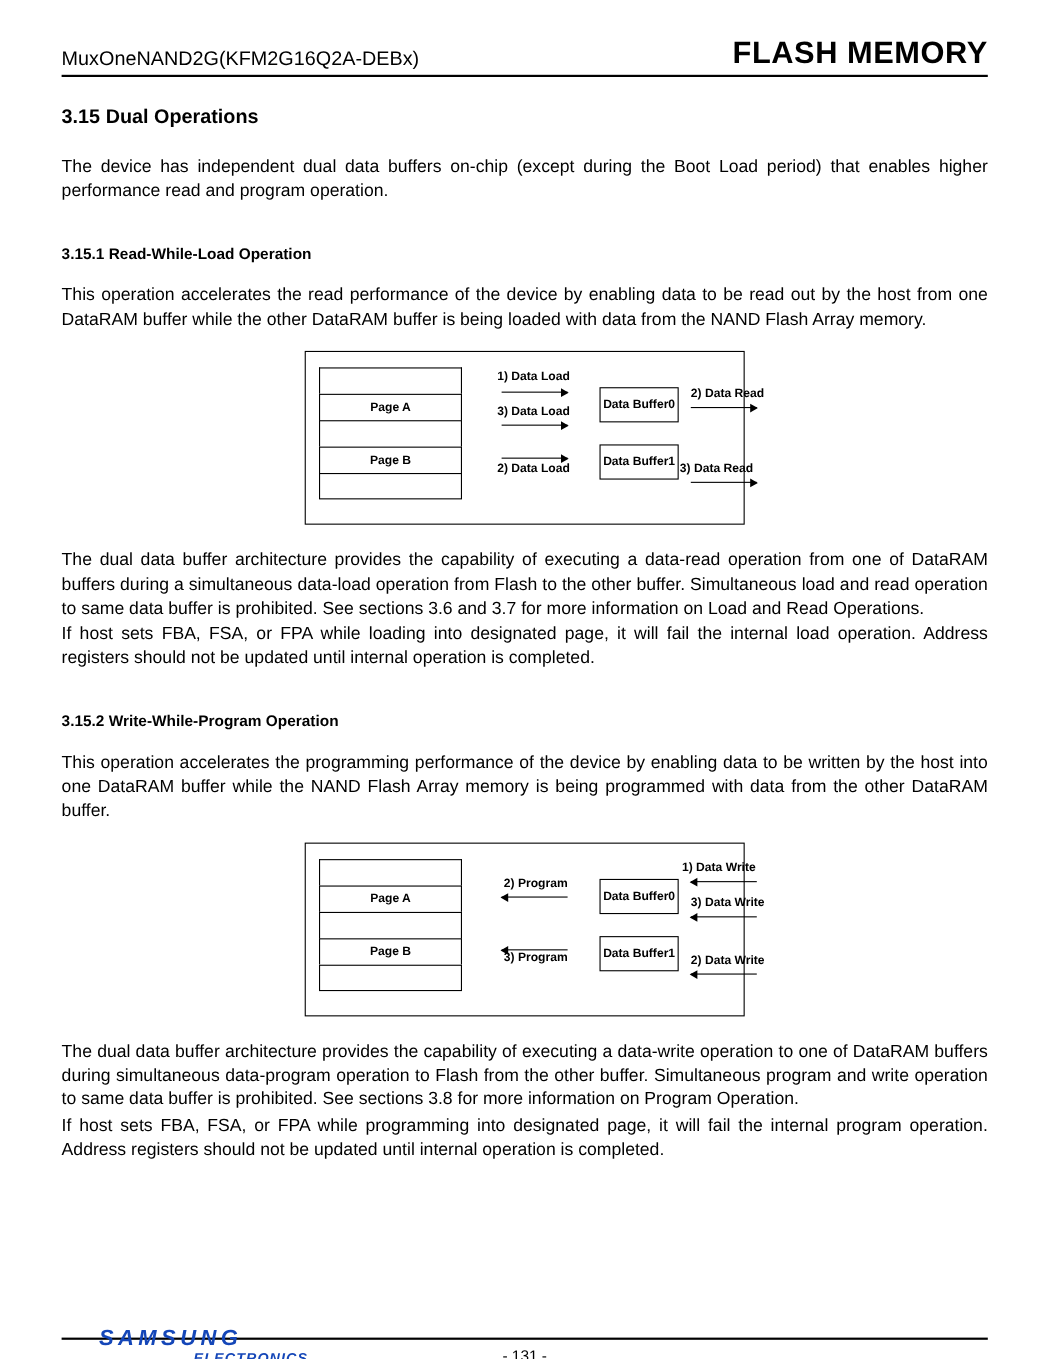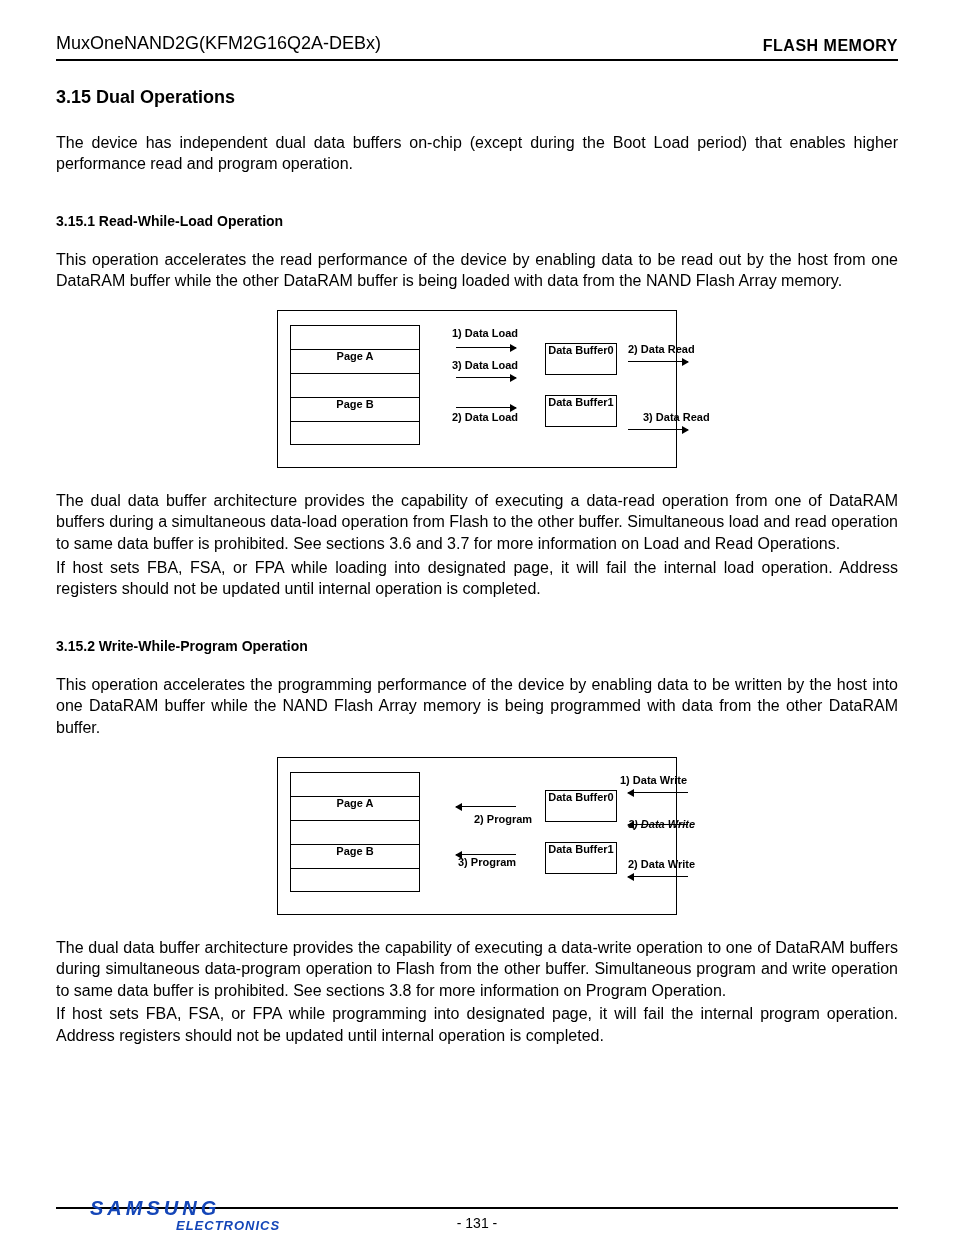--- a/index.html
+++ b/index.html
@@ -1,26 +1,26 @@
 <!DOCTYPE html>
 <html><head>
 <meta charset="utf-8">
 <style>
   * { box-sizing: border-box; margin: 0; padding: 0; }
   html, body { width: 954px; background: #fff; font-family: Arial, Helvetica, sans-serif; color: #000; }
   .page { width: 954px; padding: 32px 56px 20px 56px; position: relative; min-height: 1235px; }
   .hdr { border-bottom: 2.5px solid #000; padding-bottom: 4px; margin-bottom: 26px; display: flex; justify-content: space-between; align-items: flex-end; }
   .hdr-left { font-size: 18px; font-weight: normal; line-height: 1.25; }
-  .hdr-right { font-size: 16px; font-weight: bold; letter-spacing: 0.5px; }
+  .hdr-right { font-size: 28px; font-weight: bold; letter-spacing: 0.5px; }
   h2.sec { font-size: 18px; font-weight: bold; margin-bottom: 24px; }
   h3.sub { font-size: 14px; font-weight: bold; margin: 38px 0 20px 0; }
   p.body { font-size: 16px; line-height: 1.35; text-align: justify; margin-bottom: 2px; }
   .diagram-wrap { display: flex; justify-content: center; margin: 18px 0 22px 0; }
   .diagram { border: 1.5px solid #000; position: relative; width: 400px; height: 158px; font-size: 11px; font-weight: bold; }
-  .blk { position: absolute; border: 1.5px solid #000; display: flex; align-items: flex-start; justify-content: center; text-align: center; background: #fff; line-height:1.15; }
+  .blk { position: absolute; border: 1.5px solid #000; display: flex; align-items: center; justify-content: center; text-align: center; background: #fff; line-height:1.15; }
   .lbl { position: absolute; font-size: 11px; font-weight: bold; white-space: nowrap; }
   .arrow-r { position: absolute; height: 0; border-top: 1px solid #000; }
   .arrow-r::after { content: ""; position: absolute; right: -1px; top: -4px; border-left: 7px solid #000; border-top: 4px solid transparent; border-bottom: 4px solid transparent; }
   .arrow-l { position: absolute; height: 0; border-top: 1px solid #000; }
   .arrow-l::after { content: ""; position: absolute; left: -1px; top: -4px; border-right: 7px solid #000; border-top: 4px solid transparent; border-bottom: 4px solid transparent; }
   .footer-rule { border-top: 2.5px solid #000; margin-top: 160px; }
   .page-num { text-align: center; font-size: 14px; margin-top: 6px; }
   .logo-area { position: absolute; left: 90px; bottom: 18px; }
   .logo { display: flex; flex-direction: column; }
   .logo-main { font-family: Arial, sans-serif; font-weight: bold; letter-spacing: 4px; font-style: italic; color: #1446b8; font-size: 20px; position: relative; }
@@ -67,21 +67,21 @@
 
       <span class="lbl" style="left:174px; top:16px;">1) Data Load</span>
       <div class="arrow-r" style="left:178px; top:36px; width:60px;"></div>
       <span class="lbl" style="left:174px; top:48px;">3) Data Load</span>
       <div class="arrow-r" style="left:178px; top:66px; width:60px;"></div>
       <span class="lbl" style="left:174px; top:100px;">2) Data Load</span>
       <div class="arrow-r" style="left:178px; top:96px; width:60px;"></div>
 
       <span class="lbl" style="left:350px; top:32px;">2) Data Read</span>
       <div class="arrow-r" style="left:350px; top:50px; width:60px;"></div>
-      <span class="lbl" style="left:365px; top:100px;">3) Data Read</span>
+      <span class="lbl" style="left:340px; top:100px;">3) Data Read</span>
       <div class="arrow-r" style="left:350px; top:118px; width:60px;"></div>
     </div>
   </div>
 
   <p class="body">The dual data buffer architecture provides the capability of executing a data-read operation from one of DataRAM buffers during a simultaneous data-load operation from Flash to the other buffer. Simultaneous load and read operation to same data buffer is prohibited. See sections 3.6 and 3.7 for more information on Load and Read Operations.</p>
   <p class="body">If host sets FBA, FSA, or FPA while loading into designated page, it will fail the internal load operation. Address registers should not be updated until internal operation is completed.</p>
 
   <h3 class="sub">3.15.2 Write-While-Program Operation</h3>
   <p class="body">This operation accelerates the programming performance of the device by enabling data to be written by the host into one DataRAM buffer while the NAND Flash Array memory is being programmed with data from the other DataRAM buffer.</p>
 
@@ -98,28 +98,28 @@
         </div>
       <div class="blk" style="left:12px; top:110px; width:130px; height:24px;"></div>
 
       <div class="blk" style="left:267px; top:32px; width:72px; height:32px;">
           <span>Data Buffer0</span>
         </div>
       <div class="blk" style="left:267px; top:84px; width:72px; height:32px;">
           <span>Data Buffer1</span>
         </div>
 
-      <span class="lbl" style="left:196px; top:30px;margin-top:25px;">2) Program</span>
+      <span class="lbl" style="left:180px; top:30px;">2) Program</span>
       <div class="arrow-l" style="left:178px; top:48px; width:60px;"></div>
       <span class="lbl" style="left:180px; top:98px;">3) Program</span>
       <div class="arrow-l" style="left:178px; top:96px; width:60px;"></div>
 
       <span class="lbl" style="left:342px; top:16px;">1) Data Write</span>
       <div class="arrow-l" style="left:350px; top:34px; width:60px;"></div>
-      <span class="lbl" style="left:350px; top:60px;font-style:italic;">3) Data Write</span>
+      <span class="lbl" style="left:350px; top:48px;">3) Data Write</span>
       <div class="arrow-l" style="left:350px; top:66px; width:60px;"></div>
       <span class="lbl" style="left:350px; top:100px;">2) Data Write</span>
       <div class="arrow-l" style="left:350px; top:118px; width:60px;"></div>
     </div>
   </div>
 
   <p class="body">The dual data buffer architecture provides the capability of executing a data-write operation to one of DataRAM buffers during simultaneous data-program operation to Flash from the other buffer. Simultaneous program and write operation to same data buffer is   prohibited. See sections 3.8 for more information on Program Operation.</p>
   <p class="body">If host sets FBA, FSA, or FPA while programming into designated page,  it will fail the internal program operation. Address registers should not be updated until internal operation is completed.</p>
 
   <div class="footer-rule"></div>

